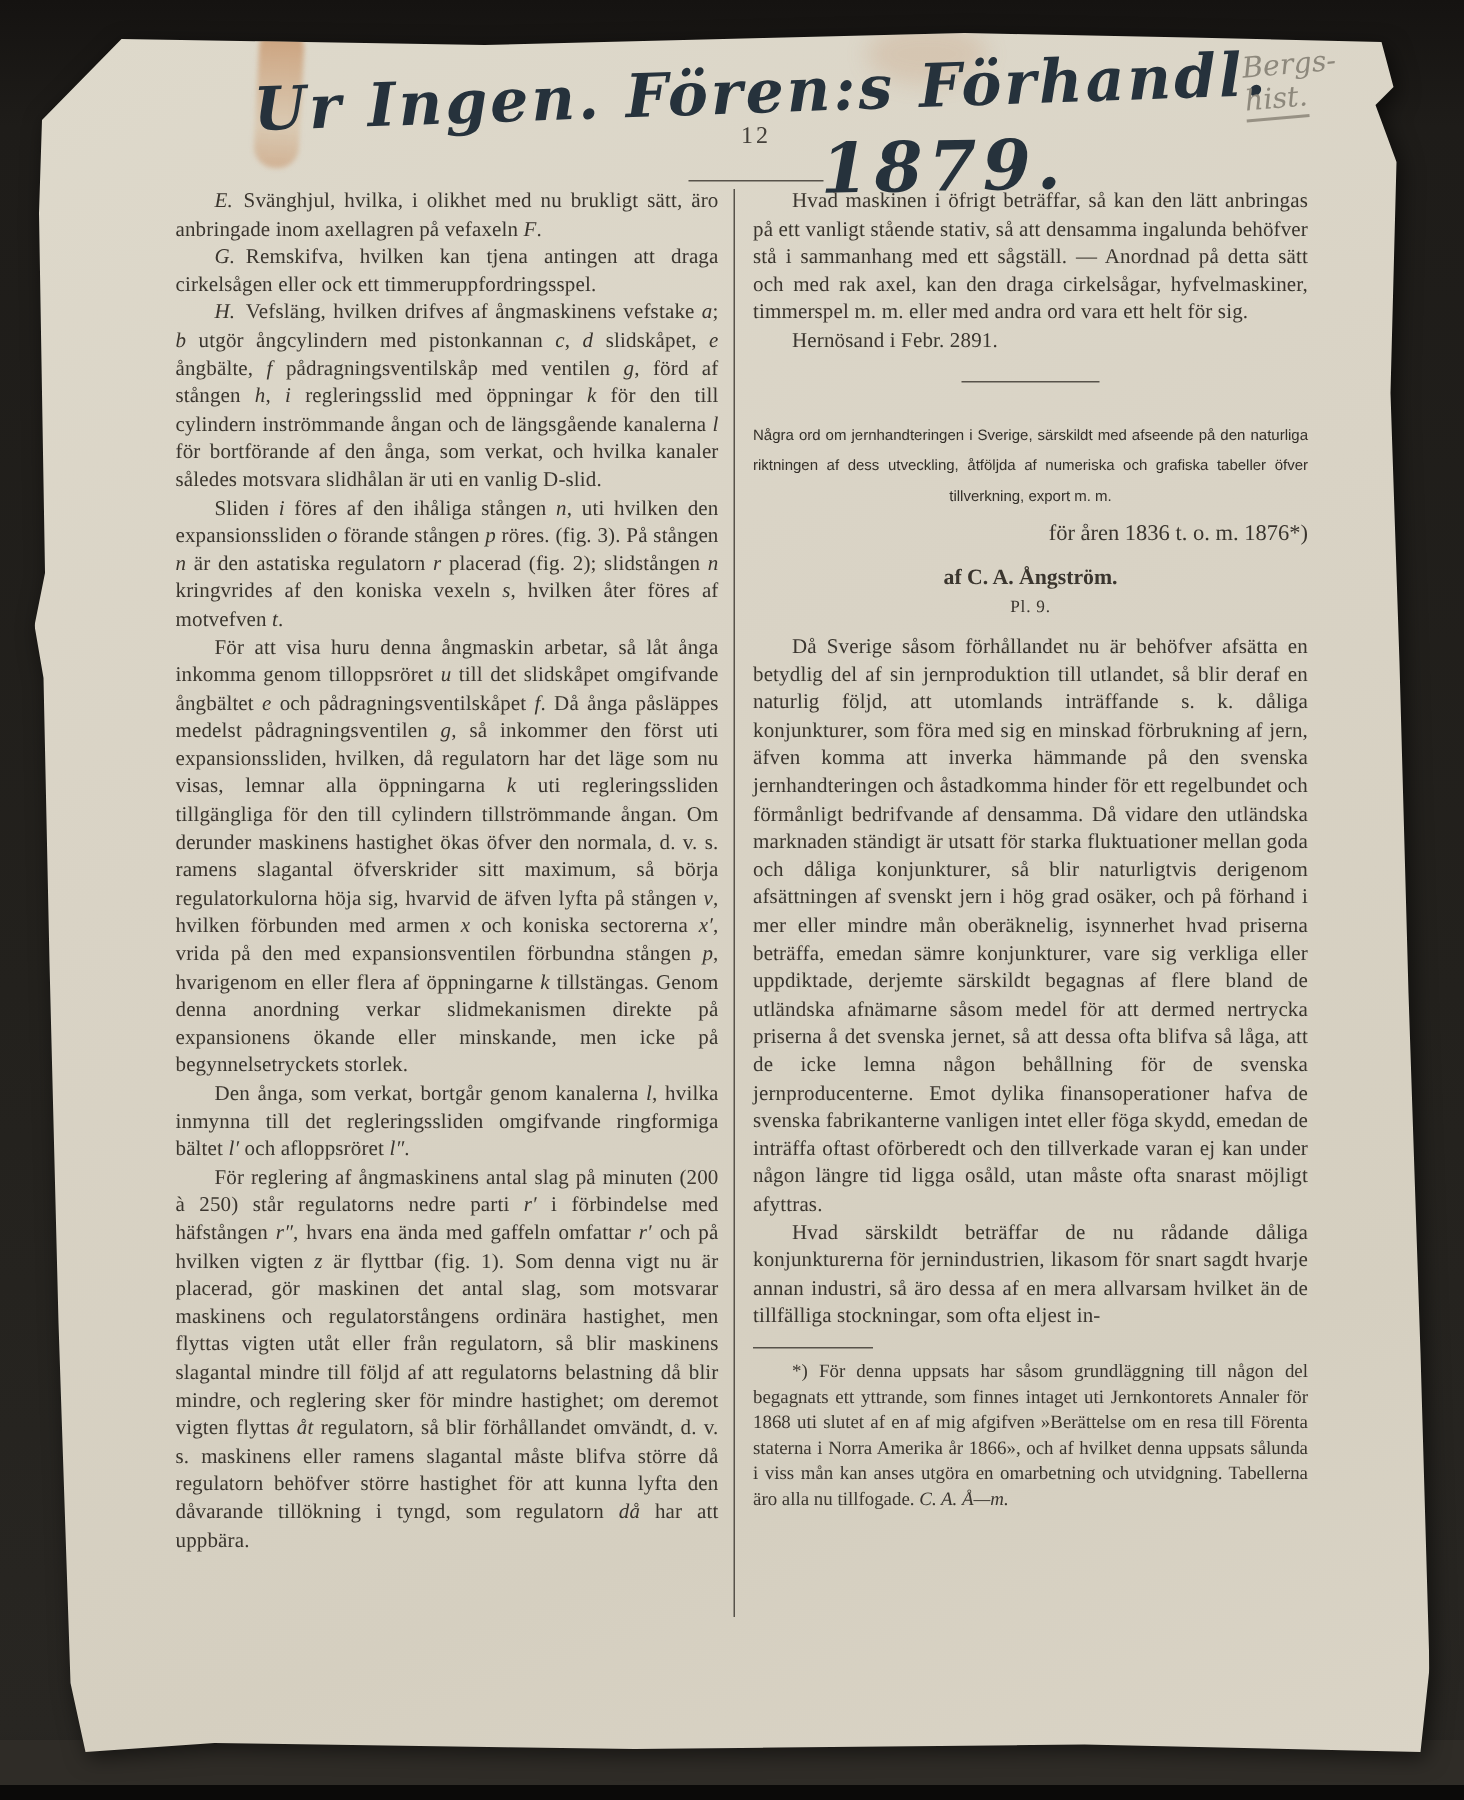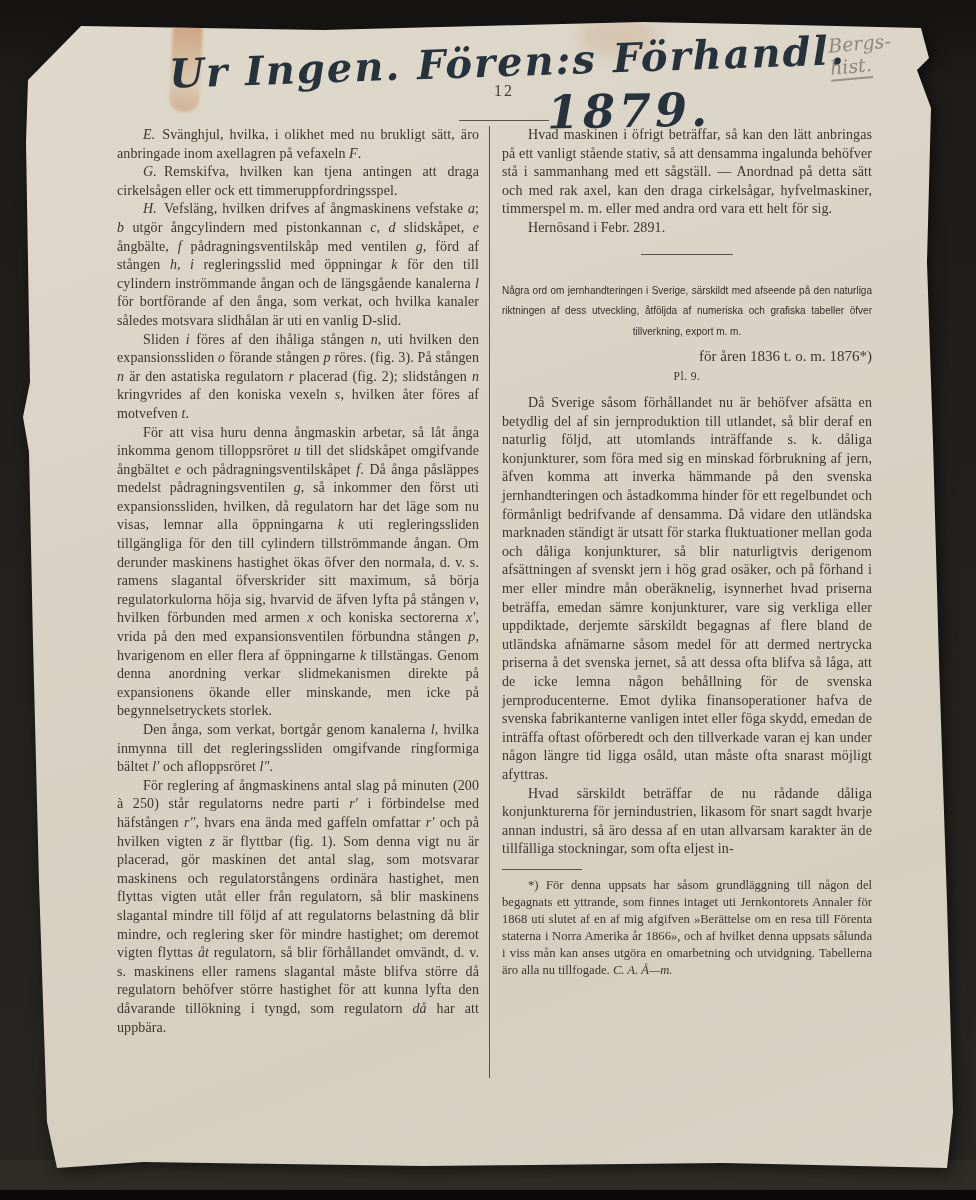--- a/index.html
+++ b/index.html
@@ -144,25 +144,26 @@
         <div class="col col-right">
           <div class="text-body">
             <p>Hvad maskinen i öfrigt beträffar, så kan den lätt anbringas på ett vanligt stående stativ, så att densamma ingalunda behöfver stå i sammanhang med ett sågställ. — Anordnad på detta sätt och med rak axel, kan den draga cirkelsågar, hyfvelmaskiner, timmerspel m. m. eller med andra ord vara ett helt för sig.</p>
             <p class="dateline">Hernösand i Febr. 2891.</p>
           </div>
 
           <hr class="section-rule">
 
           <h1 class="article-title">Några ord om jernhandteringen i Sverige, sär­skildt med afseende på den naturliga riktningen af dess utveckling, åtföljda af numeriska och gra­fiska tabeller öfver tillverkning, export m. m.</h1>
           <div class="article-subtitle">för åren 1836 t. o. m. 1876*)</div>
+          <div class="article-byline">af C. A. Ångström.</div>
           <div class="article-plate">Pl. 9.</div>
 
           <div class="text-body article-body">
             <p>Då Sverige såsom förhållandet nu är behöfver afsätta en betydlig del af sin jernproduktion till utlandet, så blir deraf en naturlig följd, att utomlands inträffande s. k. dåliga konjunkturer, som föra med sig en minskad förbrukning af jern, äfven komma att inverka hämmande på den svenska jernhandteringen och åstadkomma hinder för ett regelbundet och förmånligt bedrifvande af densamma. Då vidare den utländska marknaden ständigt är utsatt för starka fluktuationer mellan goda och dåliga konjunkturer, så blir naturligtvis derigenom afsättningen af svenskt jern i hög grad osäker, och på förhand i mer eller mindre mån oberäknelig, isynnerhet hvad priserna beträffa, emedan sämre konjunkturer, vare sig verkliga eller uppdiktade, derjemte särskildt begagnas af flere bland de utländska afnämarne såsom medel för att dermed nertrycka priserna å det svenska jernet, så att dessa ofta blifva så låga, att de icke lemna någon behållning för de svenska jernproducenterne. Emot dylika finansoperationer hafva de svenska fabrikanterne vanligen intet eller föga skydd, emedan de inträffa oftast oförberedt och den tillverkade varan ej kan under någon längre tid ligga osåld, utan måste ofta snarast möjligt afyttras.</p>
-            <p>Hvad särskildt beträffar de nu rådande dåliga konjunkturerna för jernindustrien, likasom för snart sagdt hvarje annan industri, så äro dessa af en utan allvarsam karakter än de tillfälliga stockningar, som ofta eljest in-</p>
+            <p>Hvad särskildt beträffar de nu rådande dåliga konjunkturerna för jernindustrien, likasom för snart sagdt hvarje annan industri, så äro dessa af en mera allvarsam hvilket än de tillfälliga stockningar, som ofta eljest in-</p>
           </div>
 
           <hr class="footnote-rule">
 
           <p class="footnote">
             <span>*)</span>
             <span>För denna uppsats har såsom grundläggning till någon del begagnats ett yttrande, som finnes intaget uti Jernkontorets Annaler för 1868 uti slutet af en af mig afgifven »Berättelse om en resa till Förenta staterna i Norra Amerika år 1866», och af hvilket denna uppsats sålunda i viss mån kan anses utgöra en omarbetning och utvidgning. Tabellerna äro alla nu tillfogade.</span>
             <span class="sig">C. A. Å—m.</span>
           </p>
         </div>

